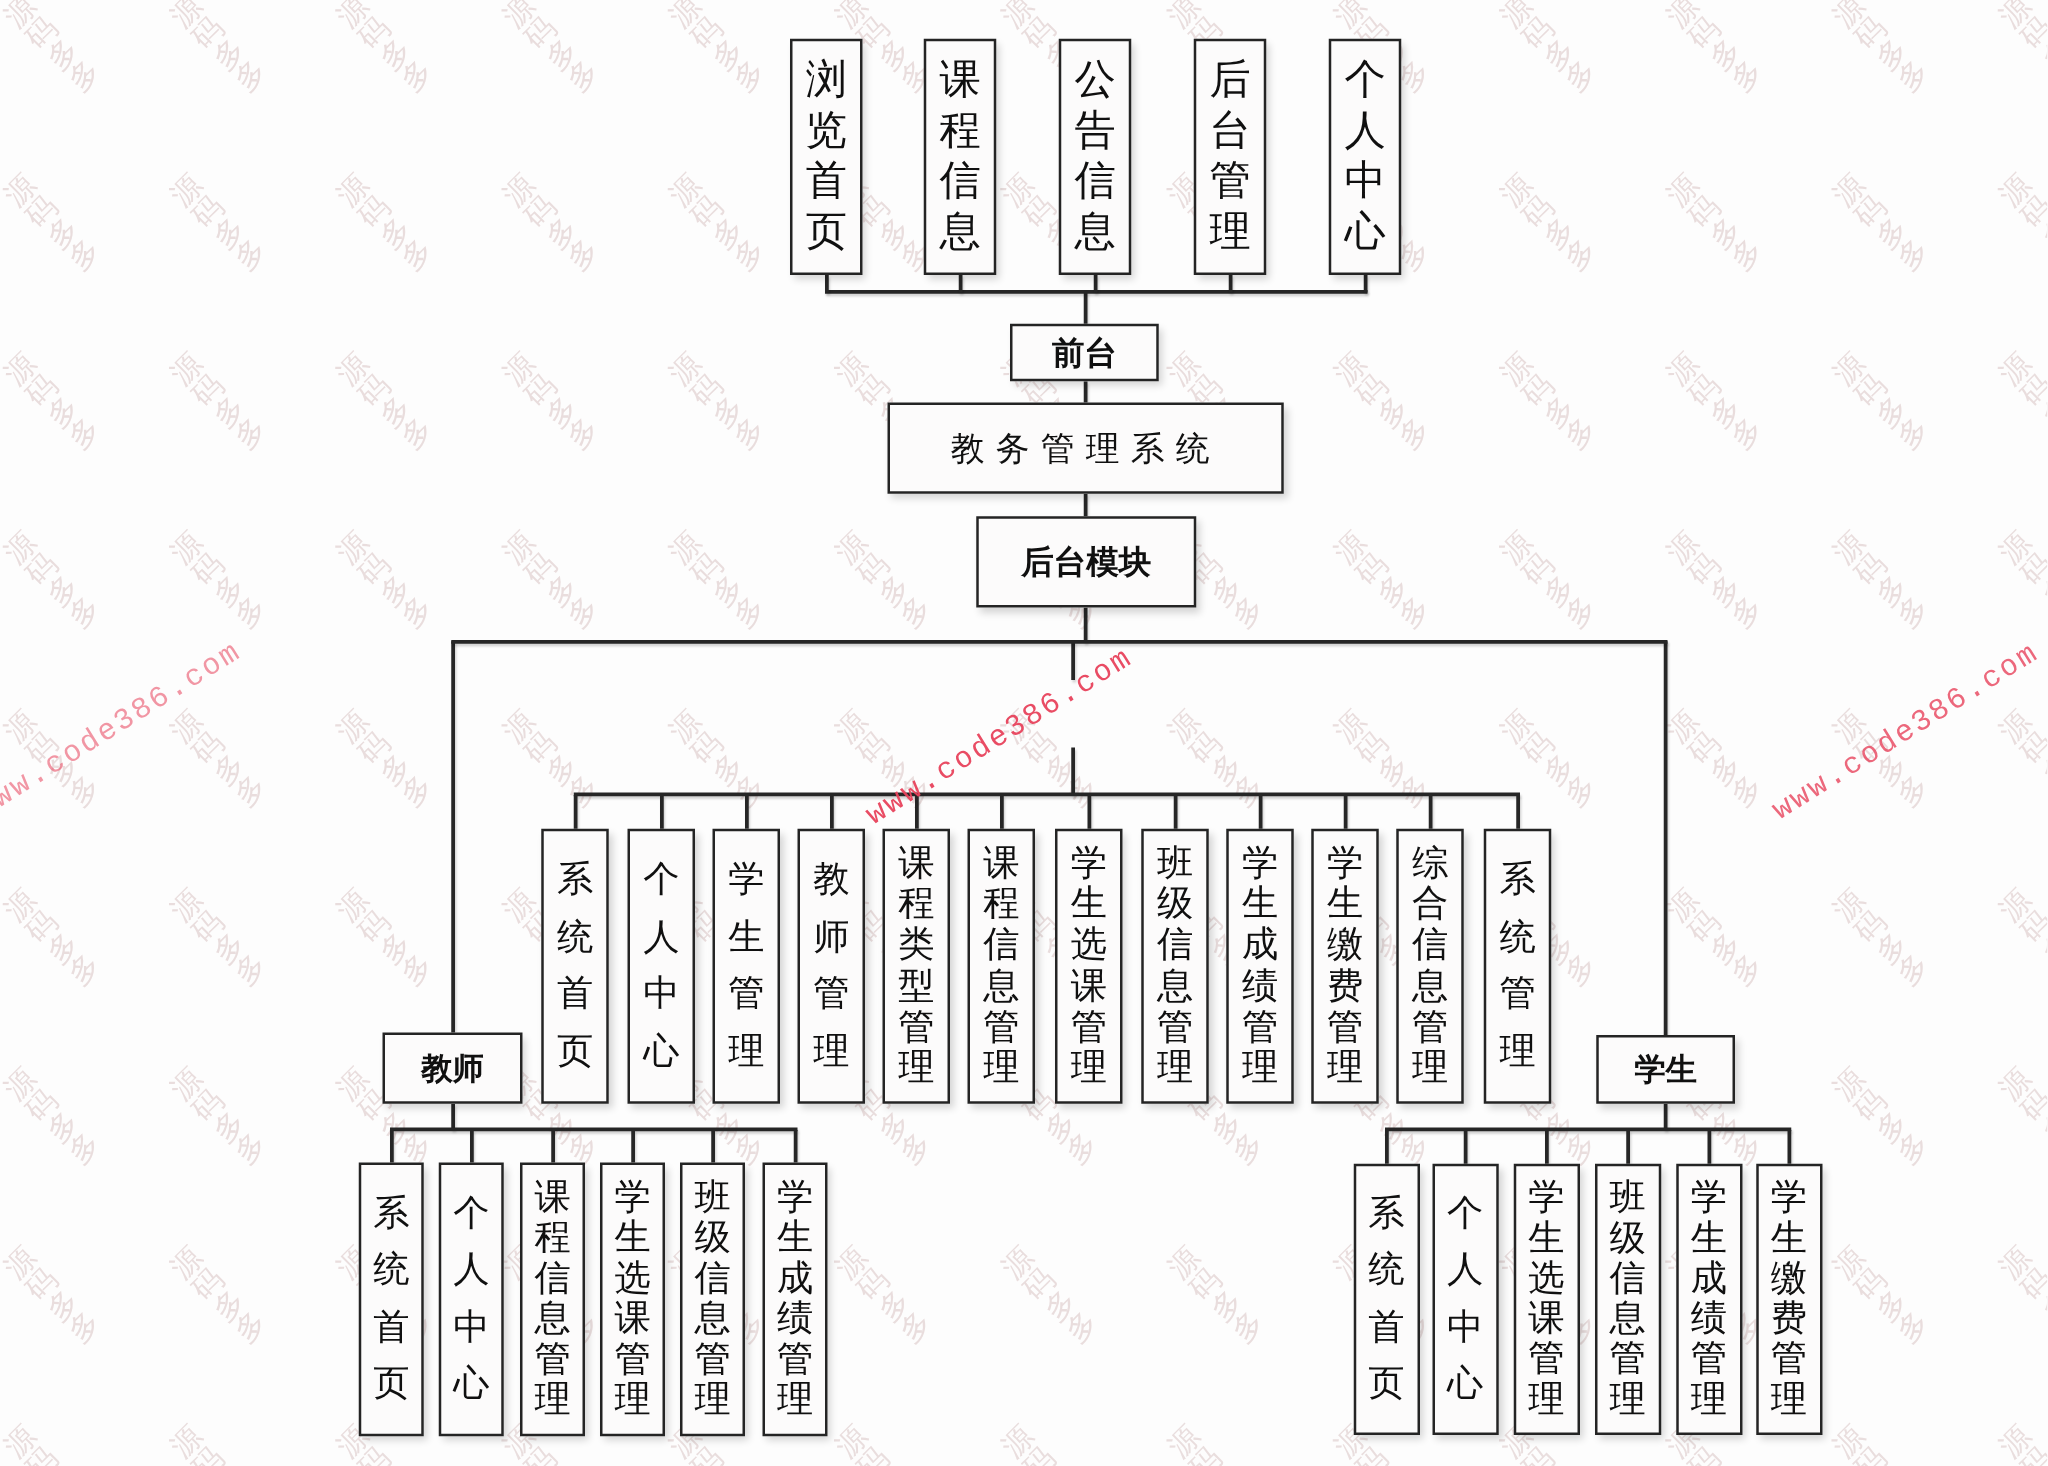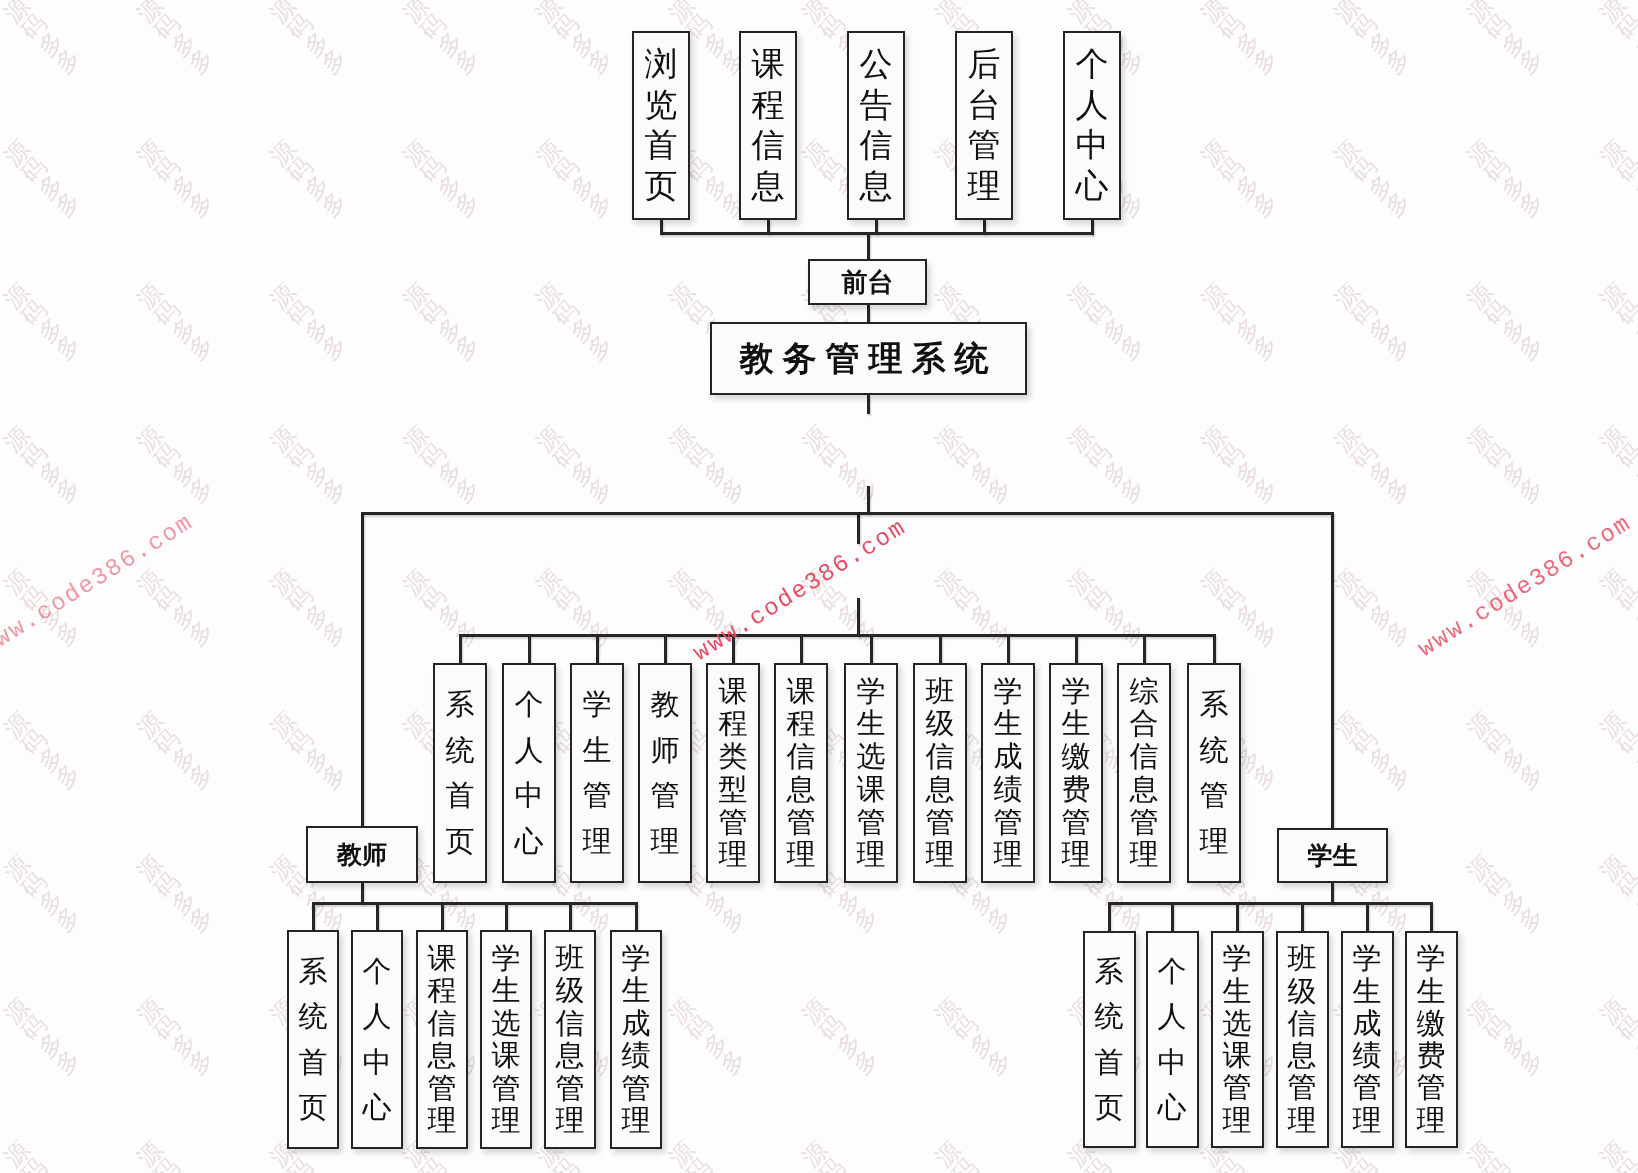--- a/index.html
+++ b/index.html
@@ -18,21 +18,21 @@
 
   
   .box{
     position:absolute;box-sizing:border-box;border:2.5px solid #242424;
     background:#fcfbfb;box-shadow:3px 4px 6px rgba(0,0,0,.16);
     display:flex;align-items:center;justify-content:center;color:#101010;
   }
   
   .hbox{font-family:"Liberation Sans","DejaVu Sans",sans-serif;font-weight:700;}
   #node-front{left:808px;top:259px;width:119px;height:46px;font-size:26px;}
-  #node-root{left:710px;top:322px;width:317px;height:73px;font-size:34px;letter-spacing:9px;font-weight:700;}
+  #node-root{left:710px;top:322px;width:317px;height:73px;font-size:27px;letter-spacing:9px;font-weight:400;}
   #node-backend{left:781px;top:413px;width:176px;height:73px;font-size:26px;}
   #node-admin{left:760px;top:543px;width:187px;height:55px;font-size:26px;}
   #node-teacher{left:306px;top:826px;width:112px;height:57px;font-size:25px;}
   #node-student{left:1277px;top:828px;width:111px;height:55px;font-size:25px;}
 
   
   .vbox{padding:8px 0;}
   .vtext{display:flex;flex-direction:column;justify-content:space-evenly;align-items:center;height:100%;width:100%;}
   .vchar{display:block;line-height:1;}
 
@@ -829,20 +829,23 @@
       </div>
 
     <div class="box hbox" id="node-front">
       <span>前台</span>
     </div>
 
     <div class="box" id="node-root">
       <span>教务管理系统</span>
     </div>
 
+    <div class="box hbox" id="node-backend">
+      <span>后台模块</span>
+    </div>
 
 
     <div id="admin-children">
         <div class="box vbox" style="left: 433px; top: 663px; width: 54px; height: 220px; font-size: 29px;">
           <div class="vtext">
             <span class="vchar">系</span>
             <span class="vchar">统</span>
             <span class="vchar">首</span>
             <span class="vchar">页</span>
           </div>

